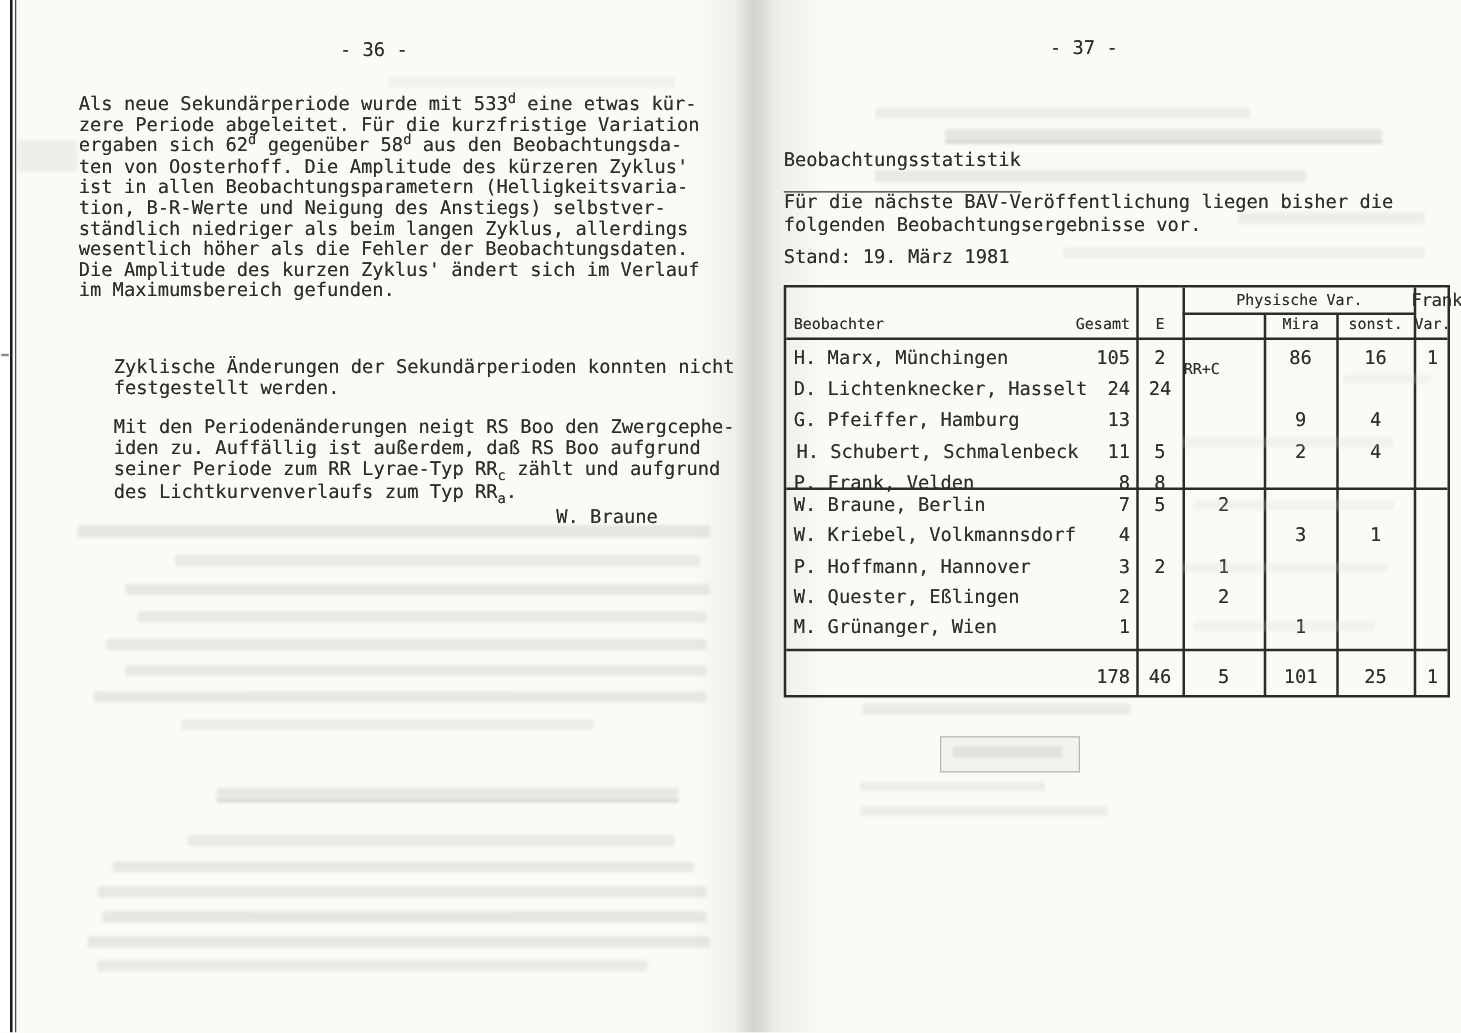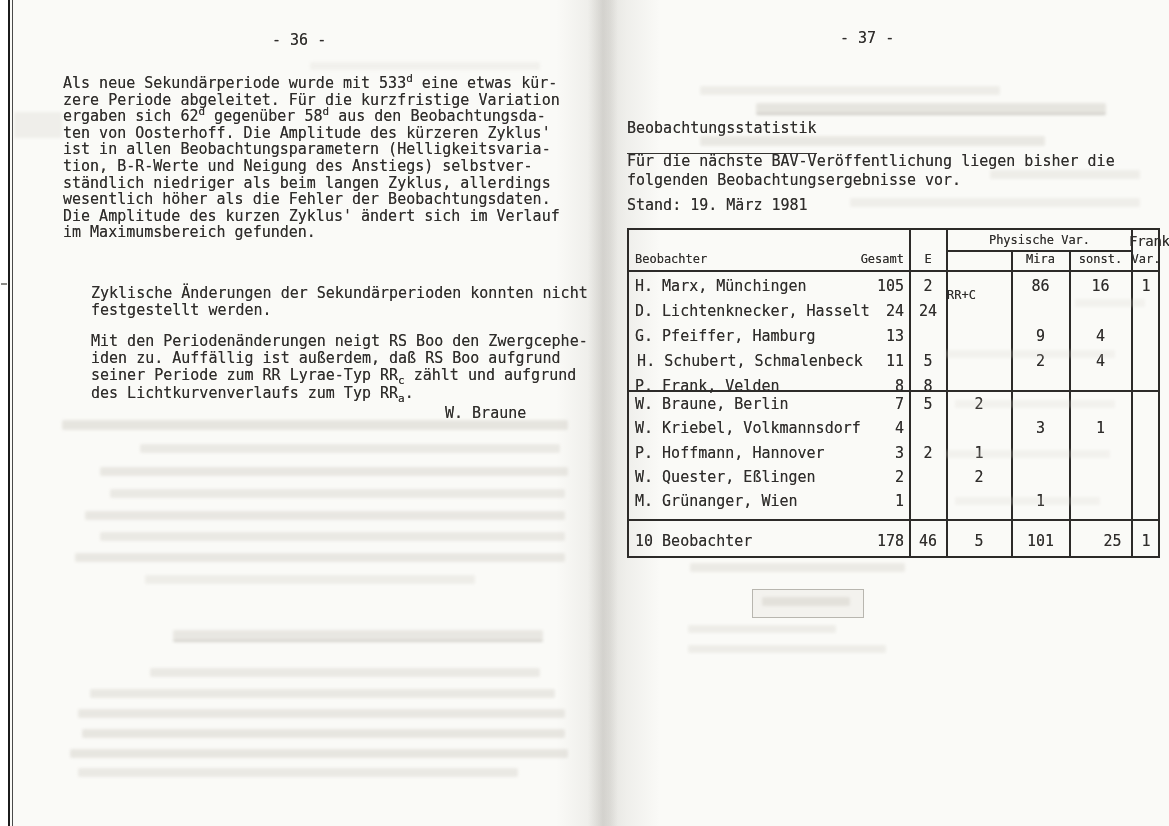--- a/index.html
+++ b/index.html
@@ -215,26 +215,25 @@
             <div class="tcell" style="left: 170px; width: 105px; text-align: right;">1</div>
             <div class="tcell" style="left: 281px; width: 36px; text-align: center;"></div>
             <div class="tcell" style="left: 318px; width: 64px; text-align: center;"></div>
             <div class="tcell" style="left: 383px; width: 57px; text-align: center;">1</div>
             <div class="tcell" style="left: 441px; width: 61px; text-align: center;"></div>
             <div class="tcell" style="left: 502px; width: 30px; text-align: center;"></div>
           </div>
         </div>
       <div class="rows">
           <div class="trow" style="top: 303px;">
-            <div class="tcell" style="left: 6px; width: 230px; text-align: left;">10 Beobachter</div>
             <div class="tcell" style="left: 170px; width: 105px; text-align: right;">178</div>
             <div class="tcell" style="left: 281px; width: 36px; text-align: center;">46</div>
             <div class="tcell" style="left: 318px; width: 64px; text-align: center;">5</div>
             <div class="tcell" style="left: 383px; width: 57px; text-align: center;">101</div>
-            <div class="tcell" style="left: 441px; width: 61px; text-align: center; padding-left: 12px;">25</div>
+            <div class="tcell" style="left: 441px; width: 61px; text-align: center;">25</div>
             <div class="tcell" style="left: 502px; width: 30px; text-align: center;">1</div>
           </div>
         </div>
     </div>
   </div>
 <div class="gh" style="left: 310px; top: 62px; width: 230px; height: 8px; opacity: 0.22;"></div>
     <div class="gh" style="left: 14px; top: 112px; width: 48px; height: 26px; opacity: 0.28;"></div>
     <div class="gh" style="left: 62px; top: 420px; width: 506px; height: 10px; opacity: 0.5;"></div>
     <div class="gh" style="left: 140px; top: 444px; width: 420px; height: 9px; opacity: 0.4;"></div>
     <div class="gh" style="left: 100px; top: 467px; width: 468px; height: 9px; opacity: 0.45;"></div>

